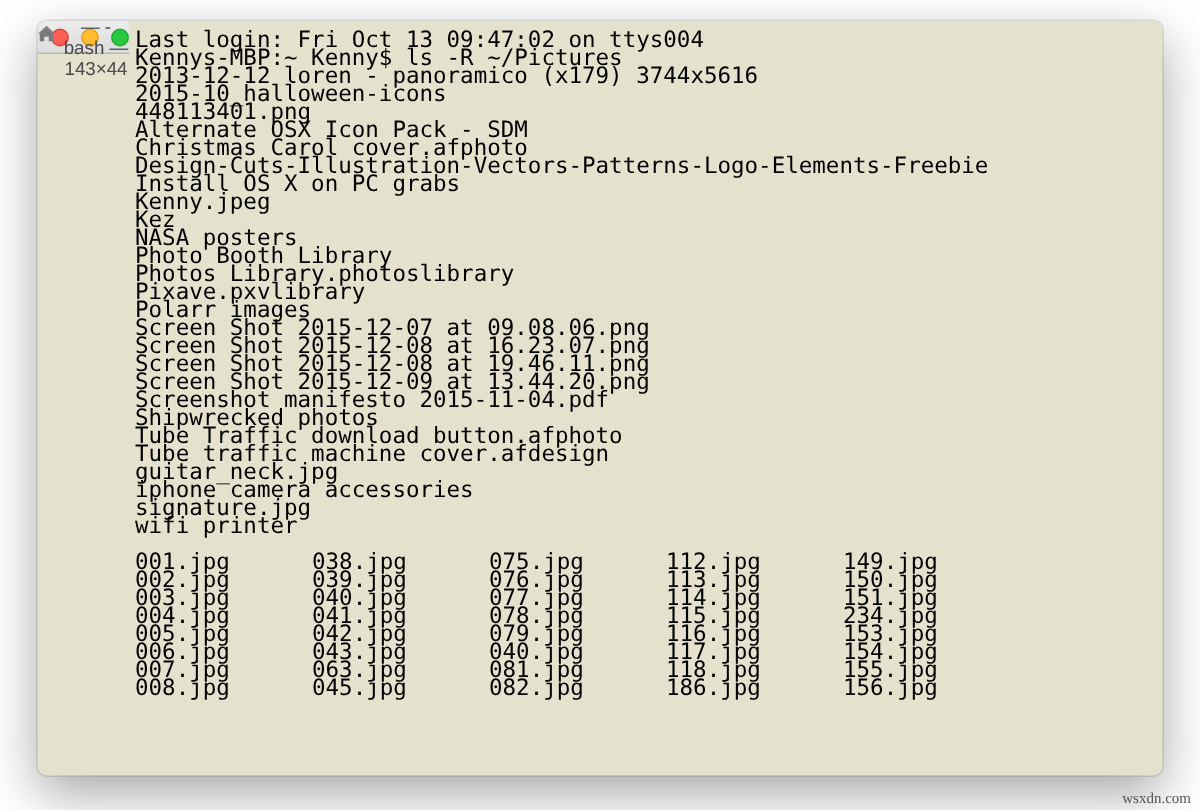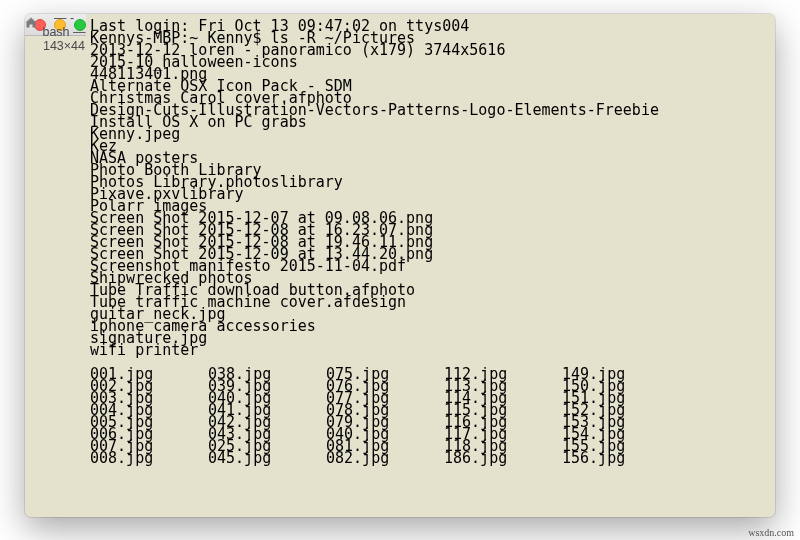--- a/index.html
+++ b/index.html
@@ -83,21 +83,21 @@
           <div class="line">007.jpg</div>
           <div class="line">008.jpg</div>
         </div>
         <div class="col">
           <div class="line">038.jpg</div>
           <div class="line">039.jpg</div>
           <div class="line">040.jpg</div>
           <div class="line">041.jpg</div>
           <div class="line">042.jpg</div>
           <div class="line">043.jpg</div>
-          <div class="line">025.jpg</div>
+          <div class="line">063.jpg</div>
           <div class="line">045.jpg</div>
         </div>
         <div class="col">
           <div class="line">075.jpg</div>
           <div class="line">076.jpg</div>
           <div class="line">077.jpg</div>
           <div class="line">078.jpg</div>
           <div class="line">079.jpg</div>
           <div class="line">040.jpg</div>
           <div class="line">081.jpg</div>
@@ -110,21 +110,21 @@
           <div class="line">115.jpg</div>
           <div class="line">116.jpg</div>
           <div class="line">117.jpg</div>
           <div class="line">118.jpg</div>
           <div class="line">186.jpg</div>
         </div>
         <div class="col">
           <div class="line">149.jpg</div>
           <div class="line">150.jpg</div>
           <div class="line">151.jpg</div>
-          <div class="line">152.jpg</div>
+          <div class="line">234.jpg</div>
           <div class="line">153.jpg</div>
           <div class="line">154.jpg</div>
           <div class="line">155.jpg</div>
           <div class="line">156.jpg</div>
         </div>
       </div>
   </div>
 </div>
 
 <div class="attr">wsxdn.com</div>

